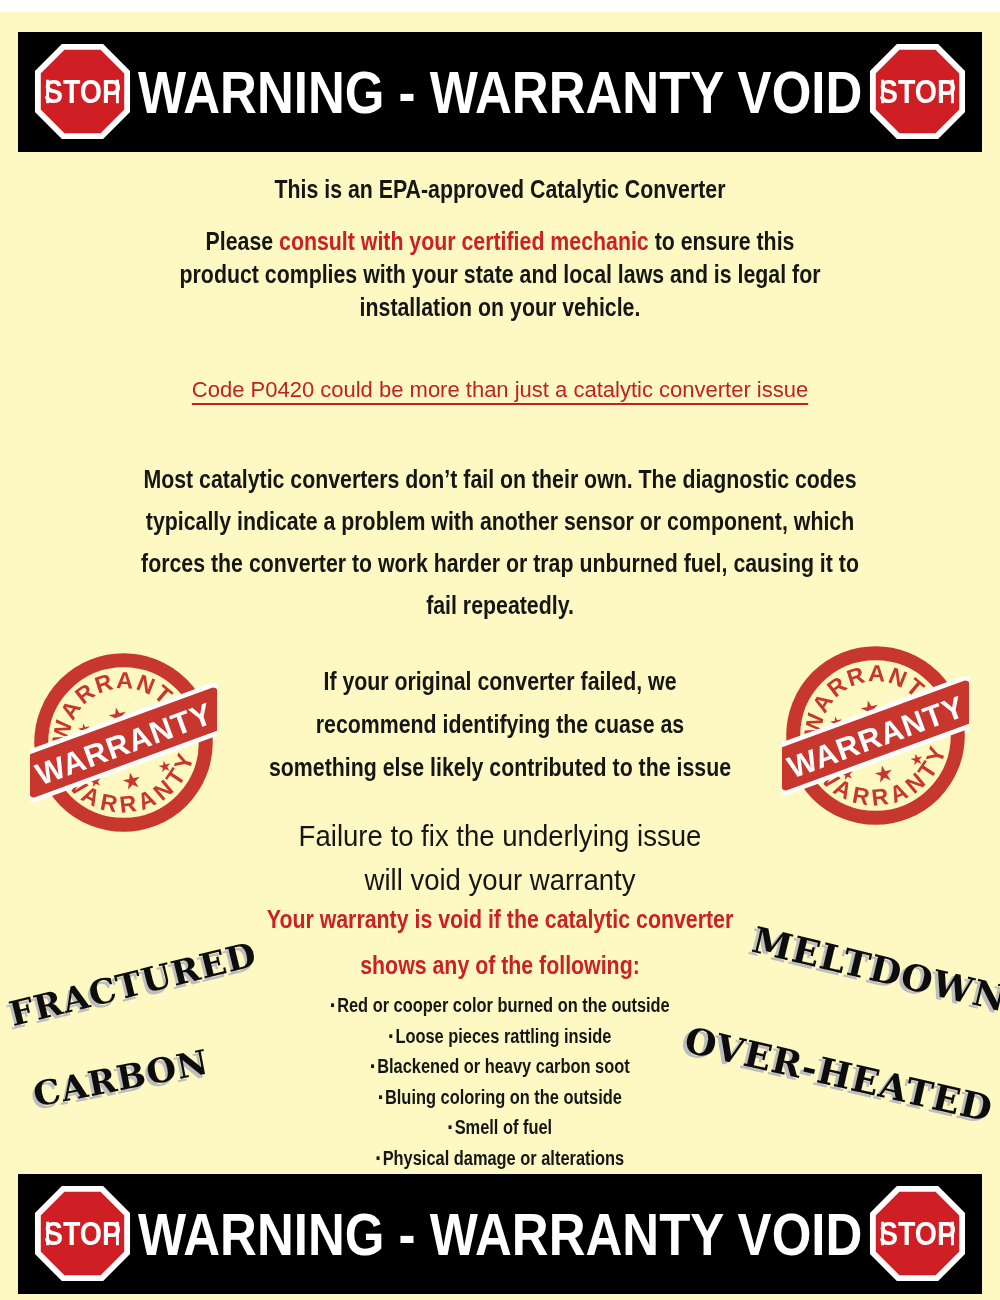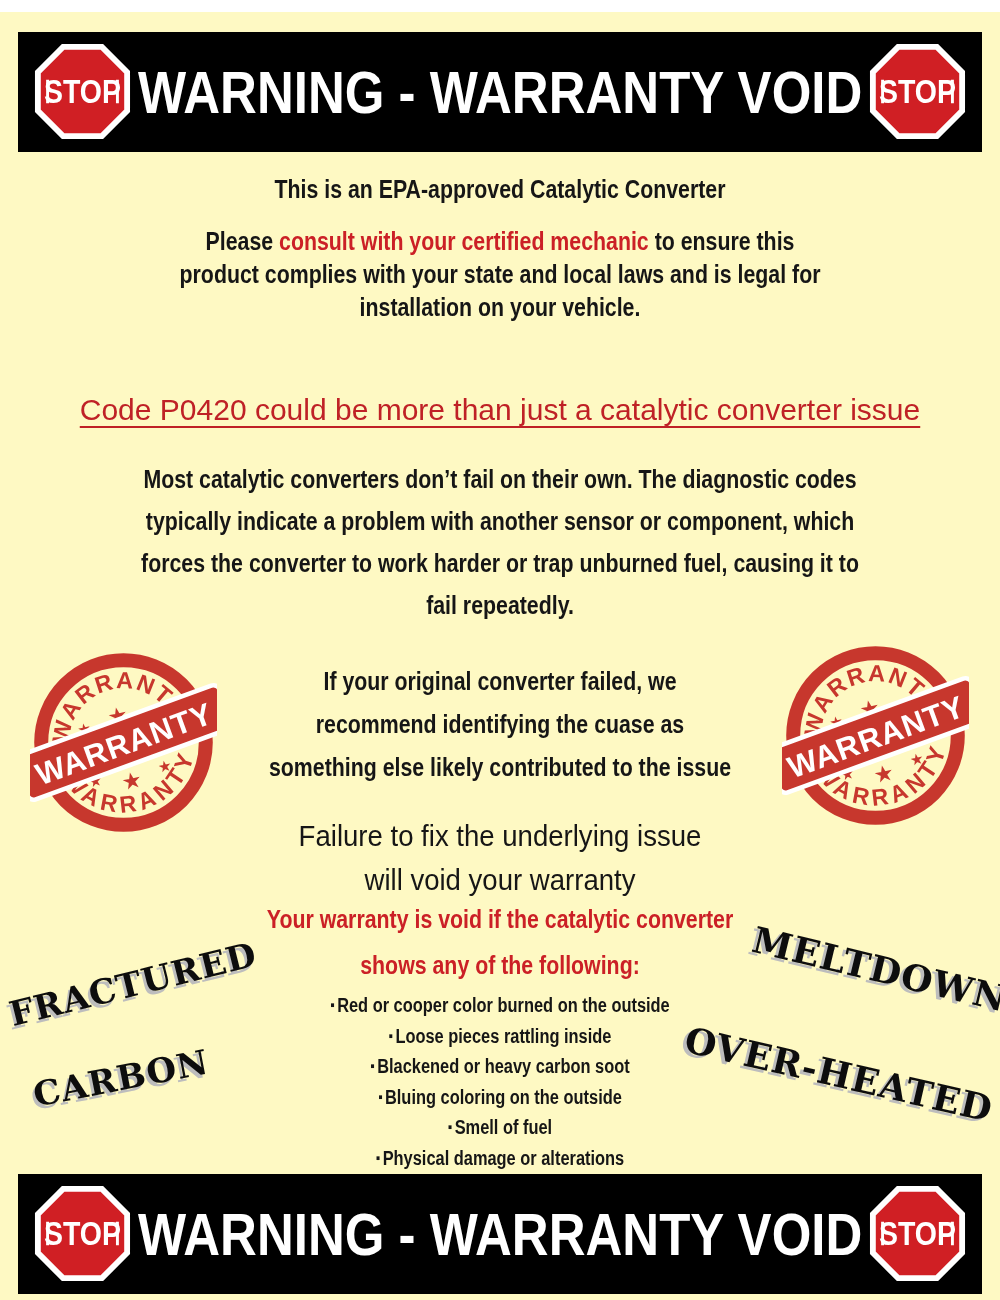--- a/index.html
+++ b/index.html
@@ -26,21 +26,21 @@
   .stop-sign text { font-family:"Liberation Sans", sans-serif; }
 
   
   .block { position:absolute; left:0; right:0; text-align:center; }
   .condensed { transform:scaleX(0.82); transform-origin:50% 0; }
   .red { color:#cb2026; }
 
   .epa-line   { top:162px; font-size:26px; font-weight:bold; line-height:30px; }
   .consult    { top:213px; font-size:26px; font-weight:bold; line-height:33px; }
   .code-heading {
-    top:378px; font-size:30px; line-height:40px; color:#bf2126;
+    top:358px; font-size:22px; line-height:40px; color:#bf2126;
     text-decoration:underline; text-decoration-thickness:2px; text-underline-offset:6px;
   }
   .diagnostics { top:446px; font-size:26px; font-weight:bold; line-height:42px; }
   .recommendation { top:648px; font-size:26px; font-weight:bold; line-height:43px; }
   .failure { top:802px; font-size:29px; line-height:44px; transform:scaleX(0.95); transform-origin:50% 0; }
   .void-notice { top:884px; font-size:26px; font-weight:bold; line-height:46px; color:#cb2026; }
   .symptoms { top:978px; font-size:20px; font-weight:bold; line-height:29.5px; }
   .symptom-line .bullet { font-size:15px; vertical-align:2px; margin-right:3px; }
 
   

